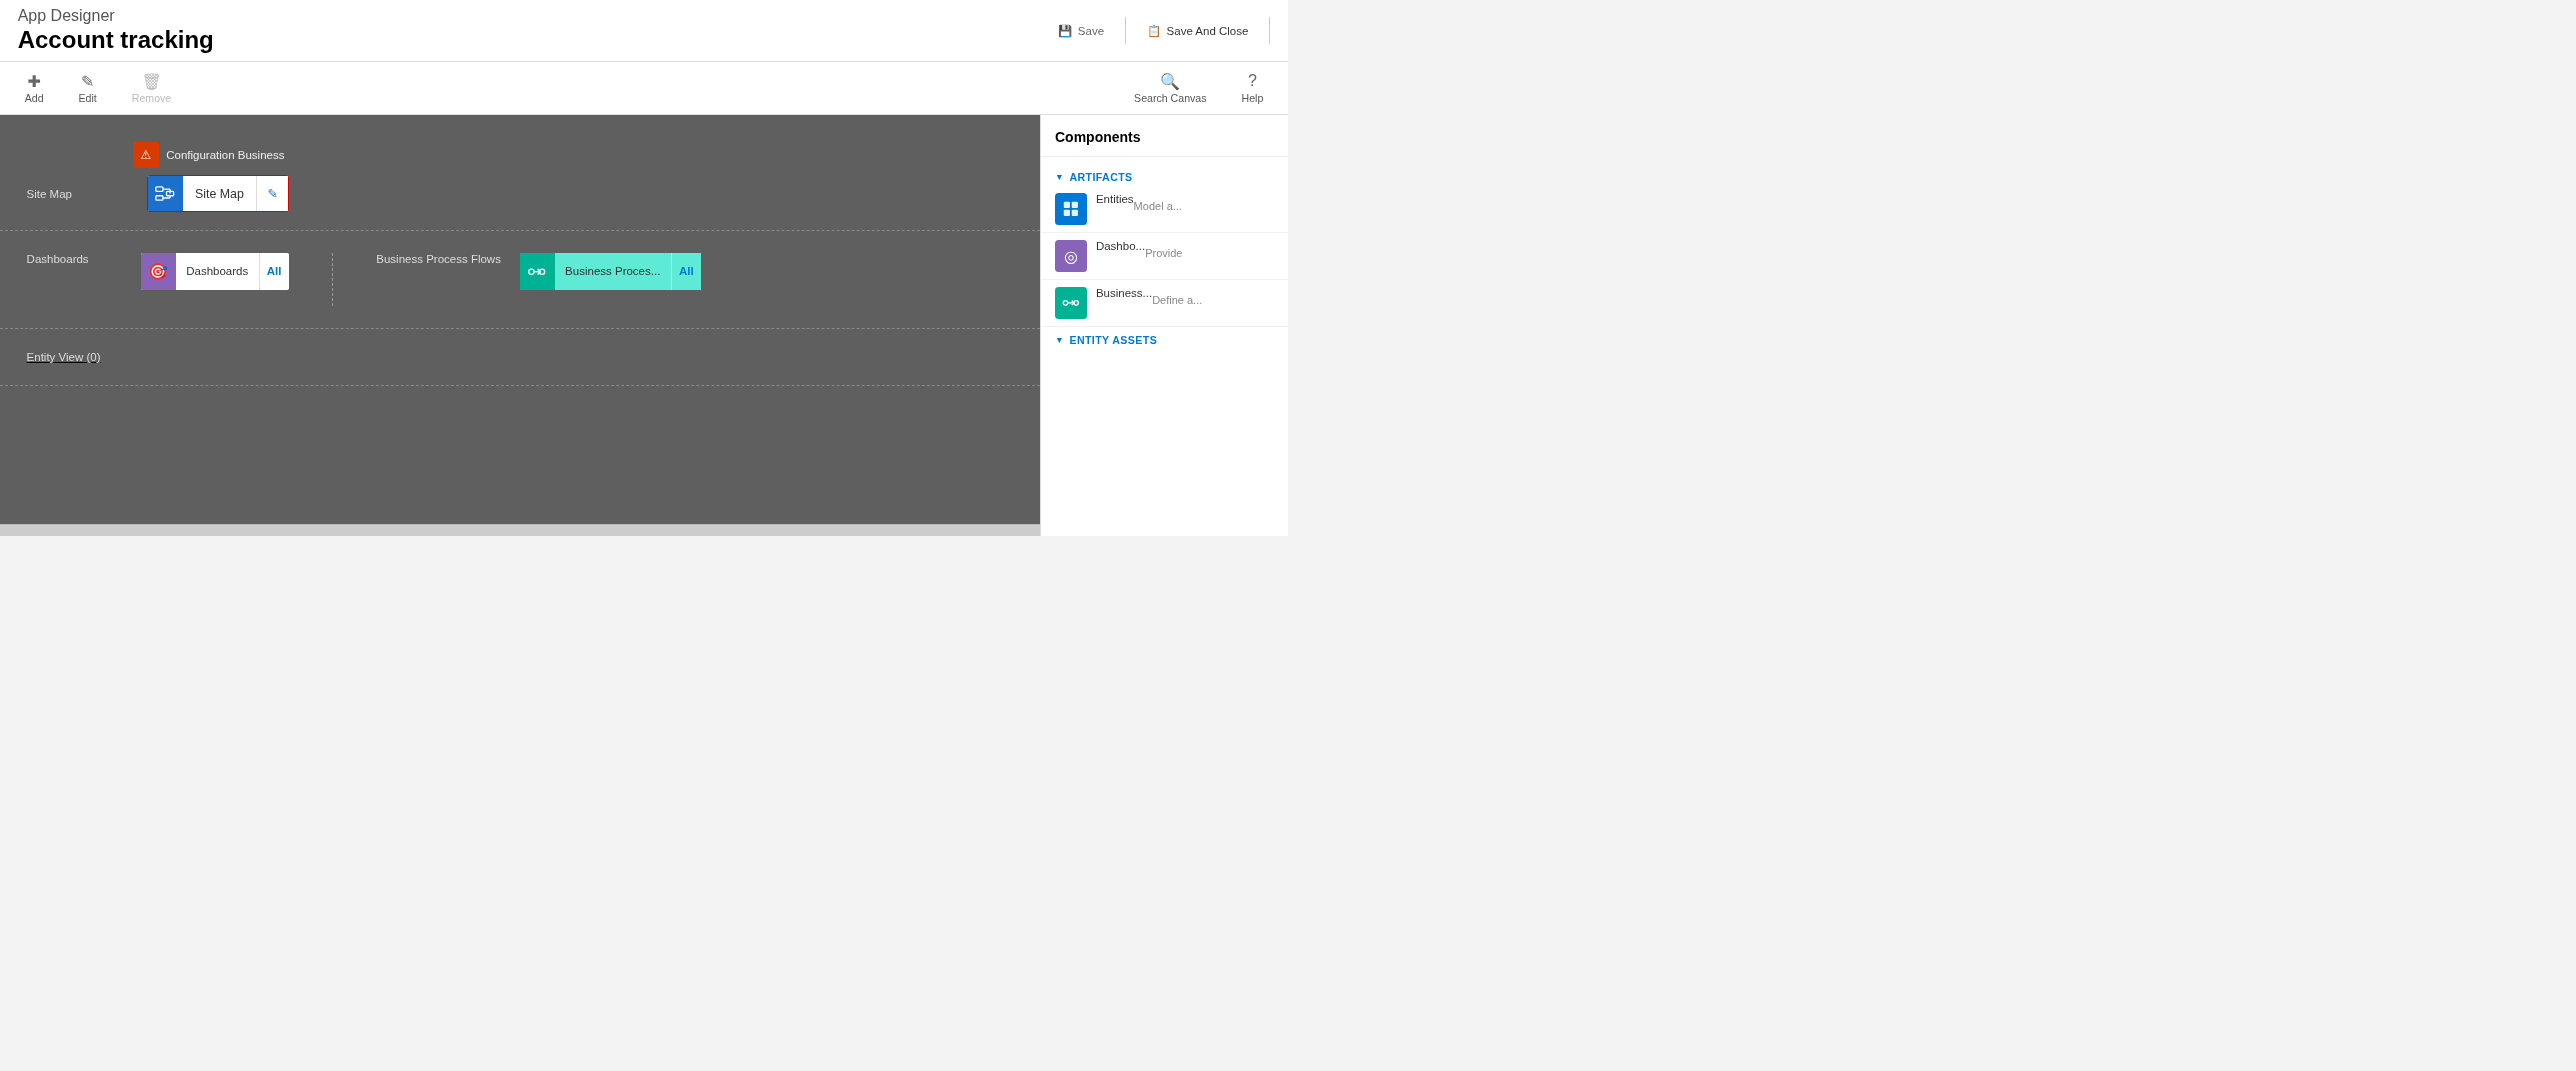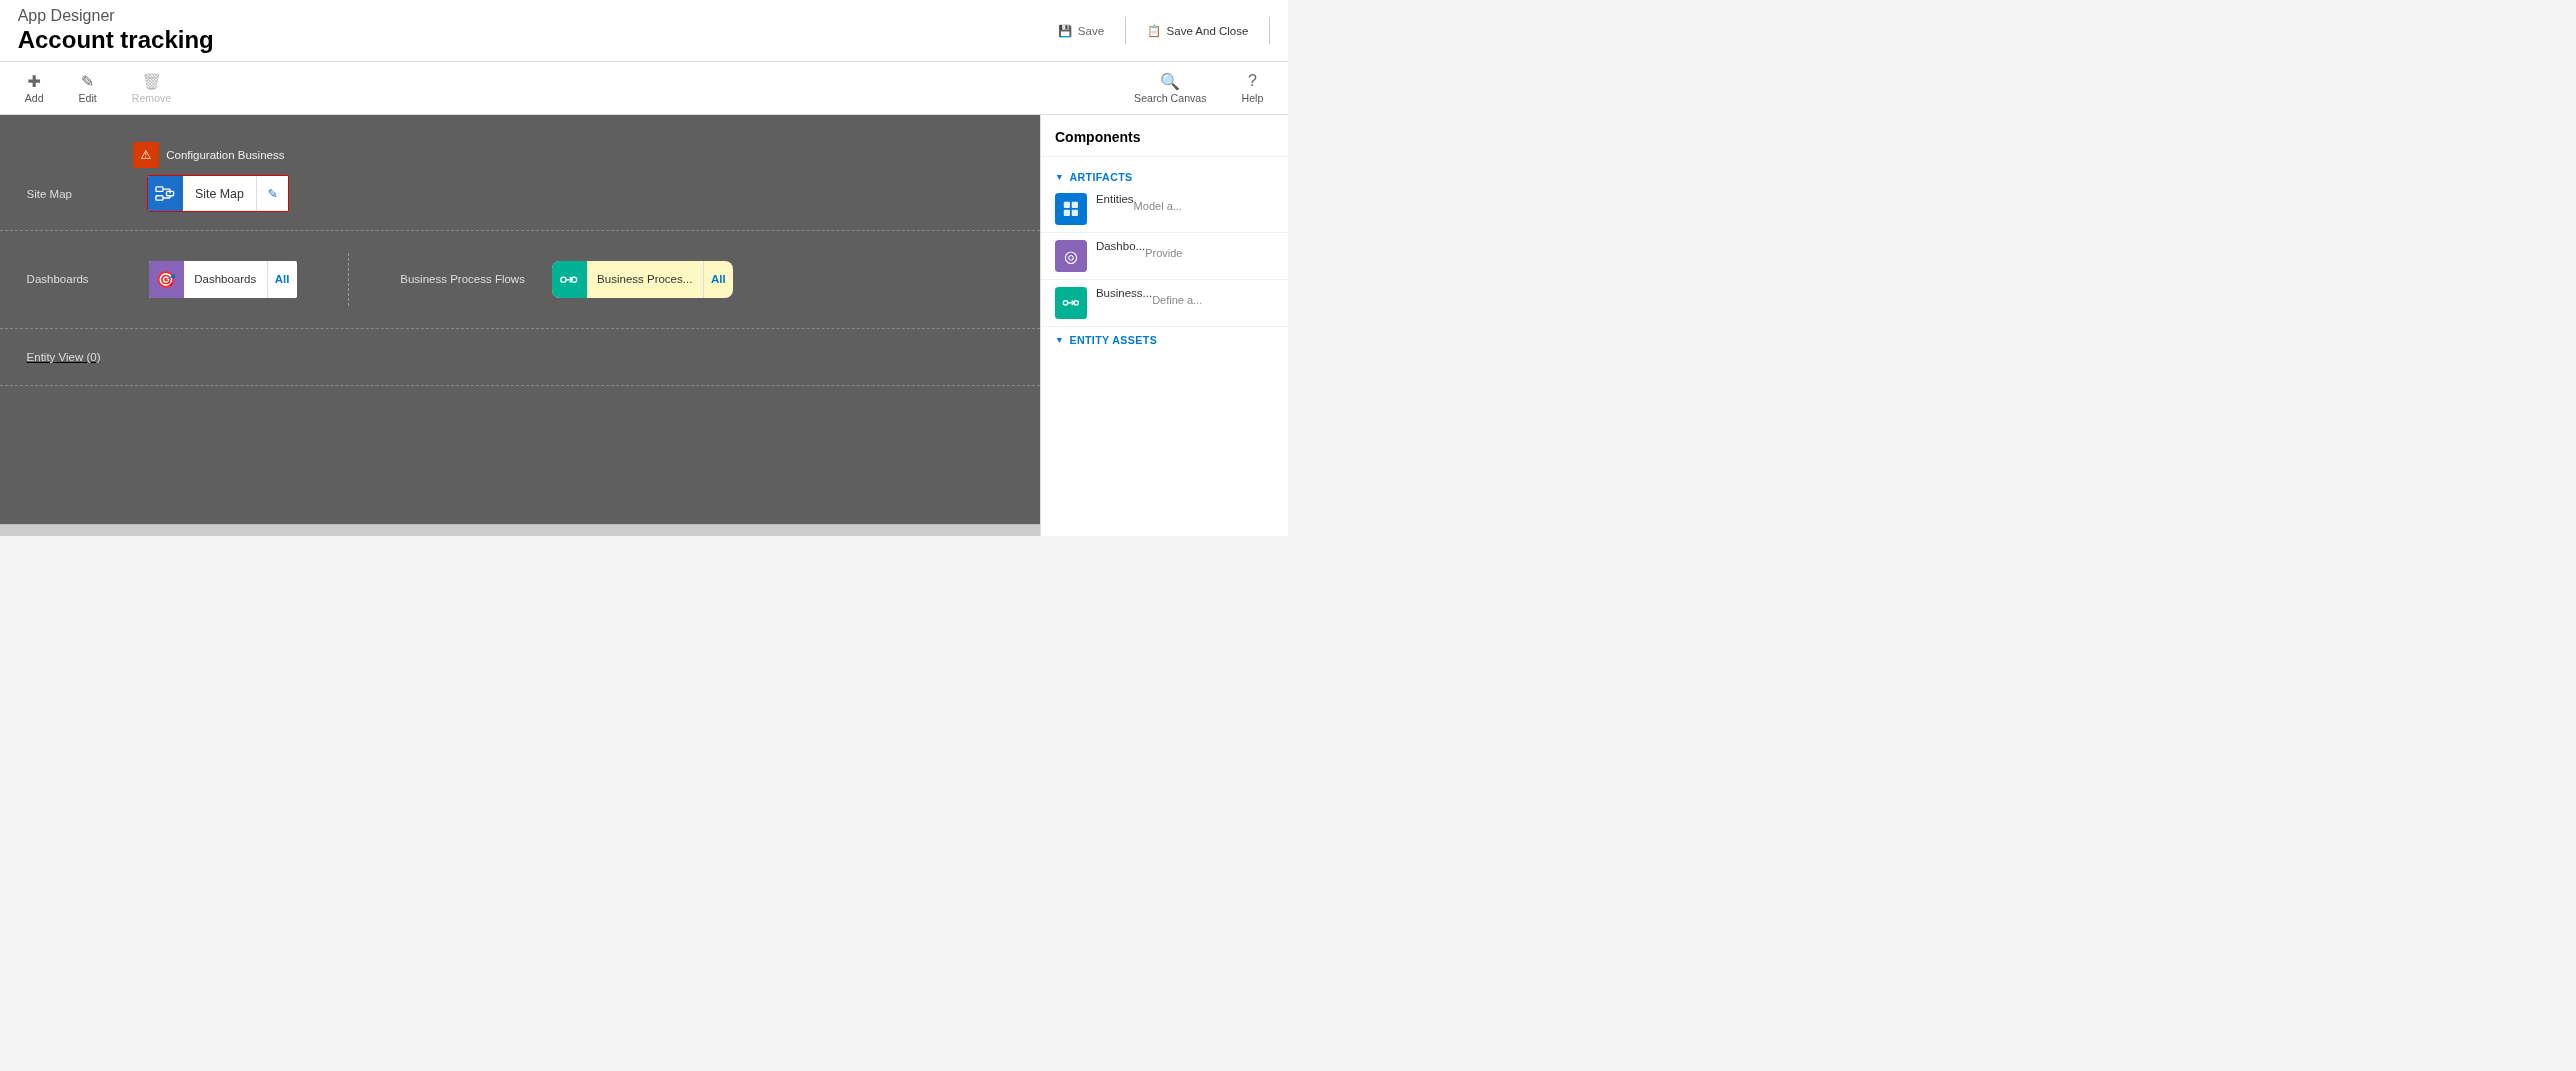--- a/index.html
+++ b/index.html
@@ -120,21 +120,21 @@
     .dash-card-all {
       padding: 0 7px;
       font-size: 11.5px; color: #0078d4; font-weight: 600;
       border-left: 0.9px solid #ddd; height: 37px;
       display: flex; align-items: center; cursor: pointer;
     }
 
     
     .bpf-card {
       display: flex; align-items: center;
-      background: #fef9c3; border-radius: 8px;
+      background: #5eead4; border-radius: 0;
       height: 37px; overflow: hidden;
     }
     .bpf-card-icon {
       background: #00b294;
       width: 35px; height: 37px;
       display: flex; align-items: center; justify-content: center;
       color: #fff; font-size: 16px;
     }
     .bpf-card-label {
       padding: 0 10.6px;
@@ -316,21 +316,21 @@
             <span class="sitemap-card-label">Site Map</span>
             <div class="sitemap-card-edit">
               <span style="color:#1d6fcc; font-size:12.4px;">✎</span>
             </div>
           </div>
         </div>
       </div>
 
       <div style="border-top: 1.8px dashed #888; margin: 0 0;"></div>
 
-      <div style="display:flex; align-items:center; padding: 22px 26.6px; gap:16px;">
+      <div style="display:flex; align-items:flex-start; padding: 22px 26.6px; gap:8px;">
 
         <span style="color:#ddd; font-size:11.5px; width:106px; flex-shrink:0;">Dashboards</span>
         <div class="dash-card">
           <div class="dash-card-icon">
             <span style="font-size:16px;">🎯</span>
           </div>
           <span class="dash-card-label">Dashboards</span>
           <div class="dash-card-all">
             <span>All</span>
           </div>

